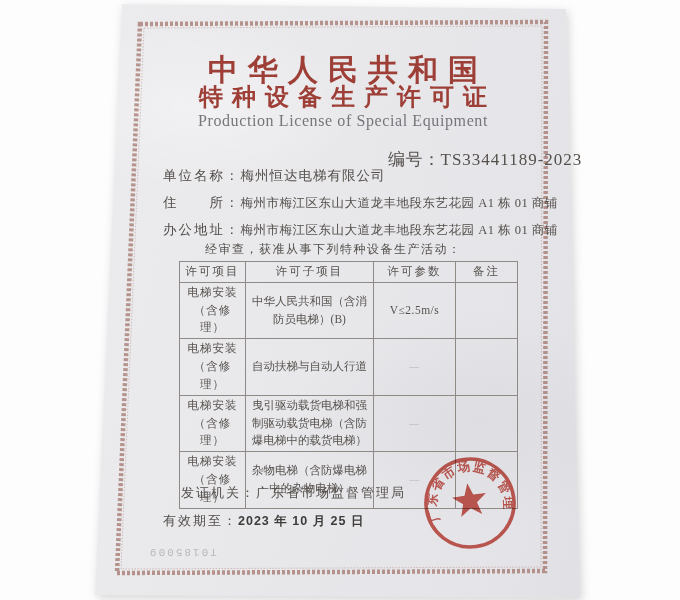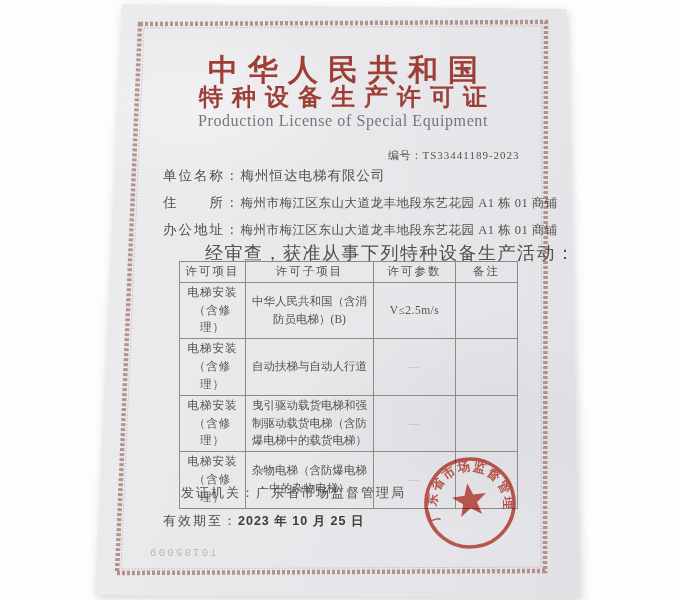--- a/index.html
+++ b/index.html
@@ -32,29 +32,29 @@
 
   .title-cn1 { position:absolute; top:50px; left:123px; width:440px; text-align:center;
     font-size:30px; font-weight:bold; color:#9e3f37; letter-spacing:10px; text-indent:10px; }
   .title-cn2 { position:absolute; top:81px; left:123px; width:440px; text-align:center;
     font-size:24px; font-weight:bold; color:#9e3f37; letter-spacing:9px; text-indent:9px; }
   .title-en1 { position:absolute; top:112px; left:123px; width:440px; text-align:center;
     font-size:16px; color:#76757a; letter-spacing:.6px; }
   .title-en2 { position:absolute; top:131px; left:123px; width:440px; text-align:center;
     font-size:16px; color:#76757a; letter-spacing:.6px; }
 
-  .number-line { position:absolute; top:148px; left:388px; font-size:11px; color:#55504c; letter-spacing:.5px; }
+  .number-line { position:absolute; top:148px; left:388px; font-size:17px; color:#55504c; letter-spacing:.5px; }
   .number-line .num { letter-spacing:1px; }
 
   .field { position:absolute; left:163px; font-size:13.5px; letter-spacing:2px; color:#534e4a; white-space:nowrap; }
   .field .val { letter-spacing:1px; }
   .f0 { top:167px; }
   .f1 { top:194px; } .f1 .val, .f2 .val { font-size:12.5px; letter-spacing:.5px; }
   .f2 { top:221px; }
-  .approval { position:absolute; top:241px; left:205px; font-size:18px; letter-spacing:1.5px; color:#534e4a; }
+  .approval { position:absolute; top:241px; left:205px; font-size:12px; letter-spacing:1.5px; color:#534e4a; }
 
   table.lic { position:absolute; left:179px; top:261px; width:338px;
     border-collapse:collapse; table-layout:fixed; font-size:11.5px; color:#57524e; }
   table.lic td, table.lic th { border:1px solid #8f8a85; font-weight:normal;
     text-align:center; vertical-align:middle; padding:1px 4px; line-height:1.55; }
   col.c1 { width:66px; } col.c2 { width:128px; } col.c3 { width:82px; } col.c4 { width:62px; }
   tr.hrow { height:20px; } tr.hrow th { letter-spacing:2px; }
   tr.r0 { height:38px; } tr.r1 { height:34px; } tr.r2 { height:52px; } tr.r3 { height:40px; }
   td.item { white-space:pre-line; letter-spacing:1px; }
   td.param { letter-spacing:.5px; }

